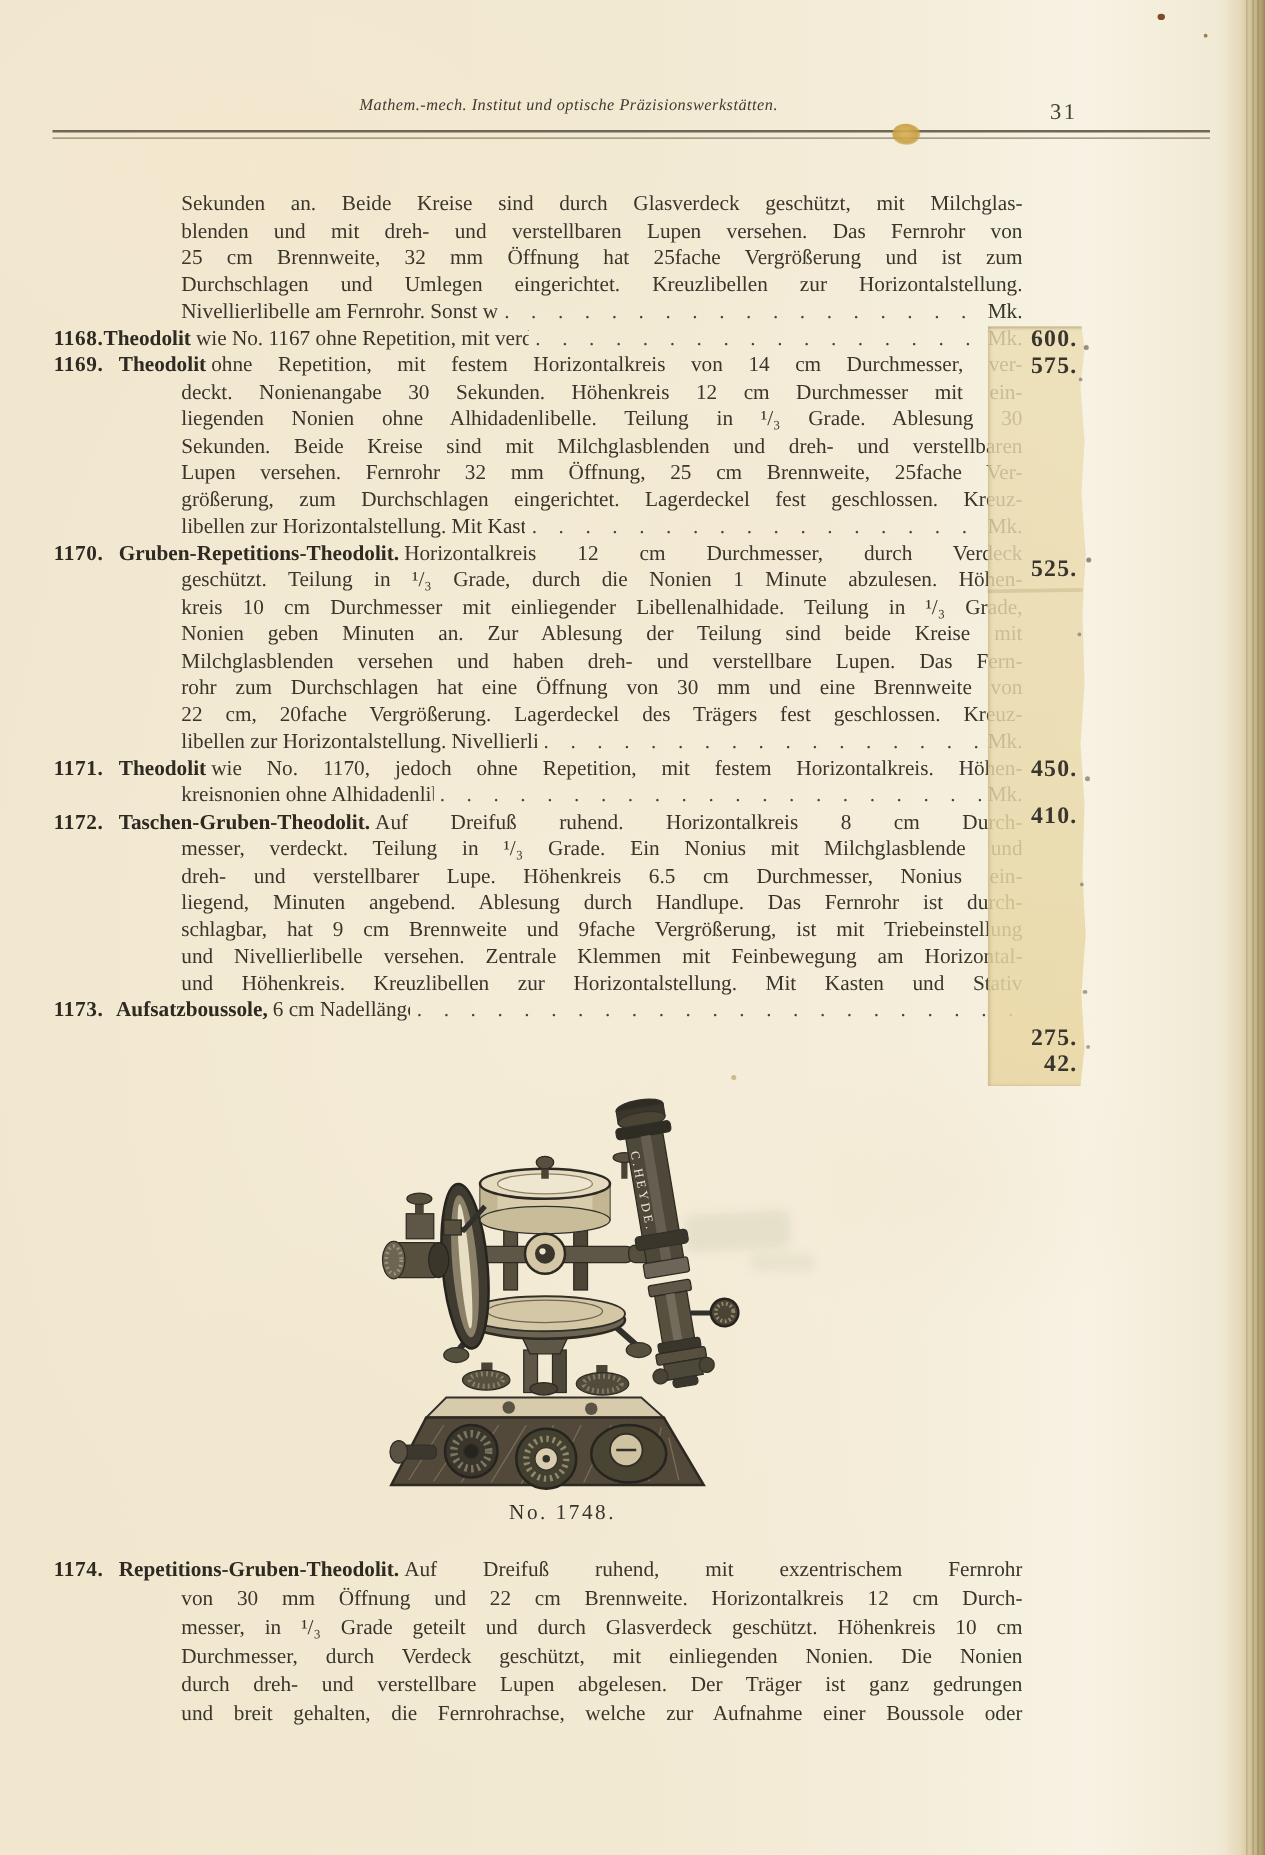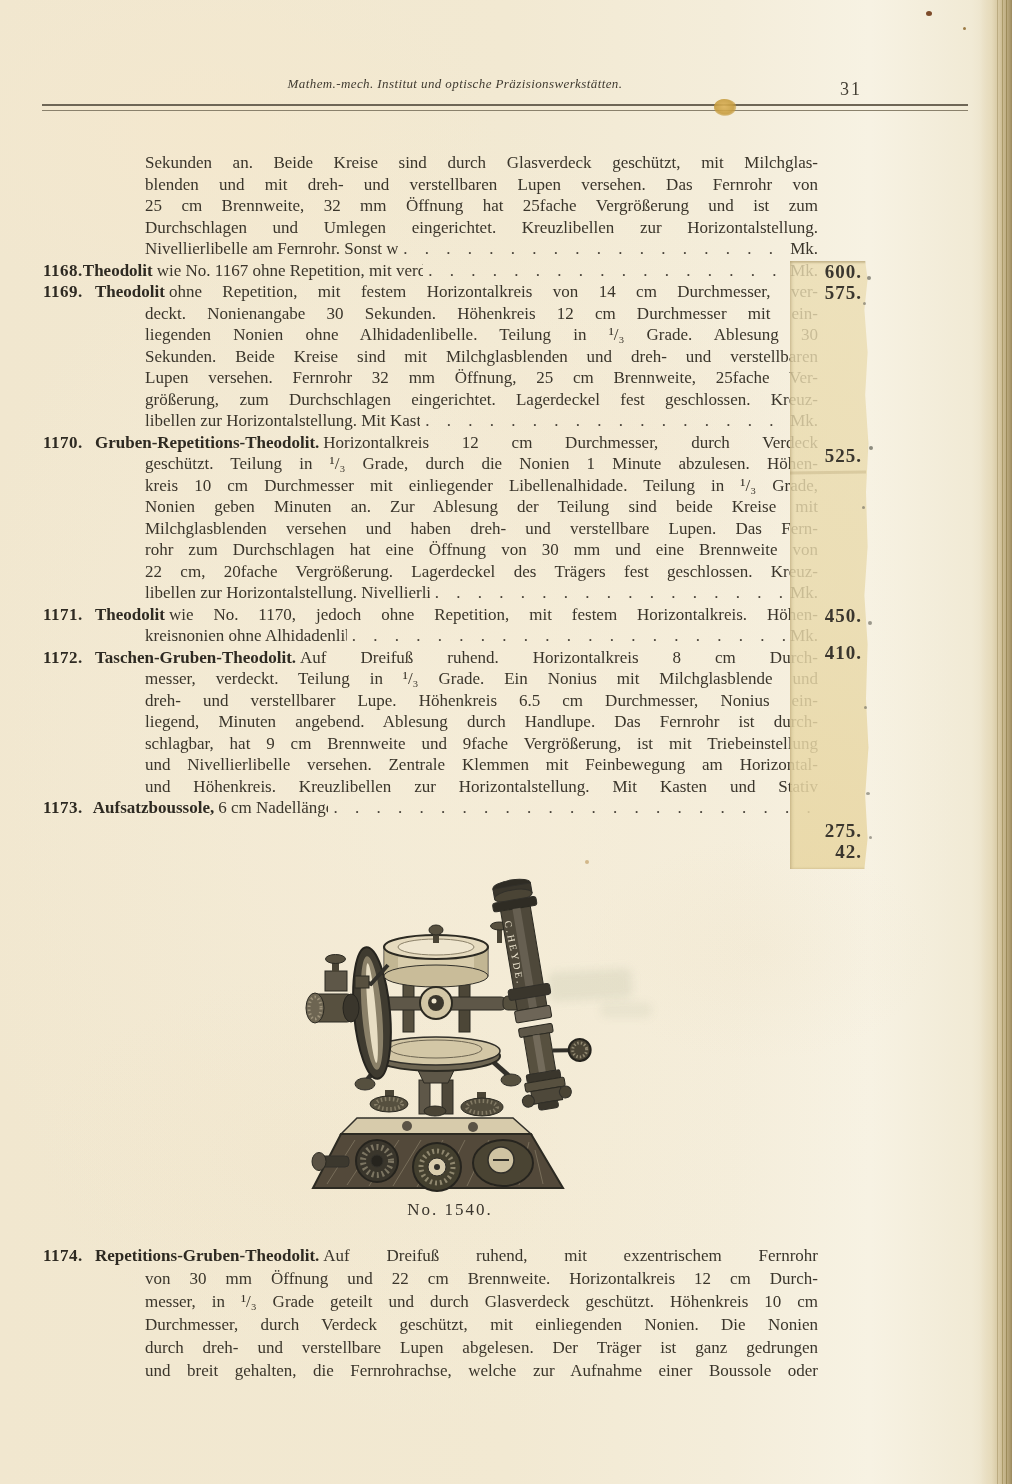--- a/index.html
+++ b/index.html
@@ -246,21 +246,21 @@
         <circle cx="266" cy="189" r="7" fill="none" stroke="#d9cdae" stroke-width="3" stroke-dasharray="1.5 2" opacity=".5"></circle>
         <rect x="209" y="205" width="34" height="8" rx="2" fill="#3a362c"></rect>
         <rect x="206" y="213" width="40" height="9" rx="2" fill="#57503f" stroke="#2c2a22"></rect>
         <rect x="211" y="222" width="30" height="13" fill="#4e483a" stroke="#2c2a22"></rect>
         <rect x="216" y="235" width="20" height="7" rx="3" fill="#3a362c"></rect>
         <circle cx="207" cy="231" r="6" fill="#4a4435"></circle>
         <circle cx="245" cy="228" r="6" fill="#4a4435"></circle>
       </g>
     </g>
   </svg>
-  <div class="fig-caption">No. 1540.</div>
+  <div class="fig-caption">No. 1748.</div>
 
   <div class="strip"></div>
   <div class="strip-seam"></div>
   <div id="priceLayer">
       <div class="price" style="top: 260.5px;">600.</div>
       <div class="price" style="top: 282px;">575.</div>
       <div class="price" style="top: 432.5px; margin-top: 12px;">525.</div>
       <div class="price" style="top: 604.5px;">450.</div>
       <div class="price" style="top: 642px;">410.</div>
       <div class="price" style="top: 819.5px;">275.</div>

